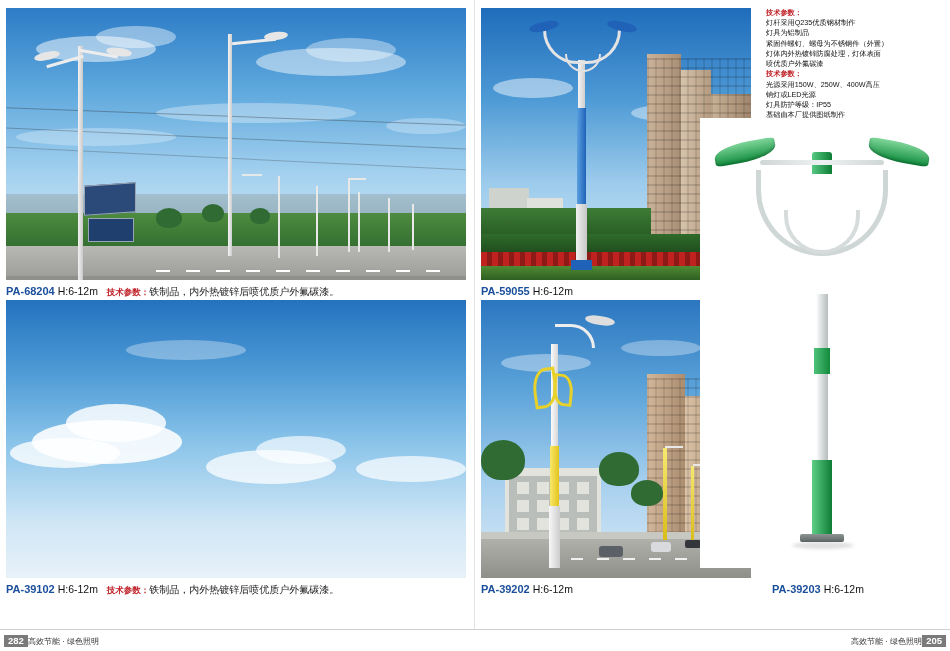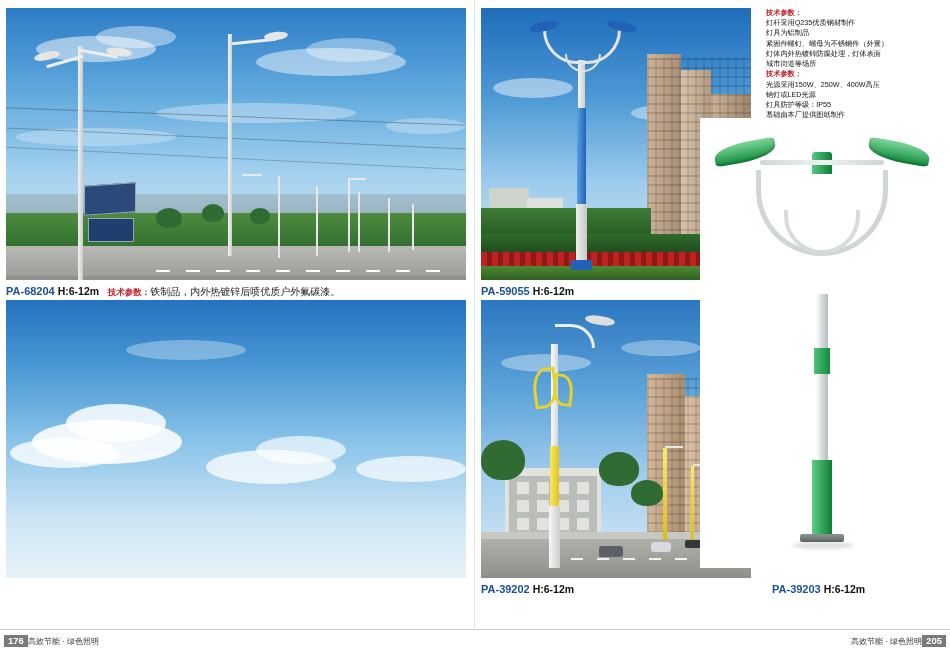--- a/index.html
+++ b/index.html
@@ -52,21 +52,21 @@
     white-space: nowrap;
     line-height: 1;
   }
   .caption .code {
     color: #1b4f9c;
     font-weight: bold;
     font-size: 11px;
   }
   .caption .spec {
     color: #111111;
-    font-weight: bold;
+    font-weight: normal;
     font-size: 10.5px;
   }
   .caption .tech {
     color: #c0232a;
     font-size: 8.5px;
     font-weight: bold;
   }
   .caption .techtext {
     color: #222222;
     font-size: 10px;
@@ -190,20 +190,25 @@
     <div class="cloud" style="left:26px;  top:120px; width:150px; height:44px; opacity:.95;"></div>
     <div class="cloud" style="left:60px;  top:104px; width:100px; height:38px; opacity:.9;"></div>
     <div class="cloud" style="left:4px;   top:138px; width:110px; height:30px; opacity:.85;"></div>
     <div class="cloud" style="left:200px; top:150px; width:130px; height:34px; opacity:.8;"></div>
     <div class="cloud" style="left:250px; top:136px; width:90px;  height:28px; opacity:.7;"></div>
     <div class="cloud" style="left:350px; top:156px; width:110px; height:26px; opacity:.75;"></div>
     <div class="cloud" style="left:120px; top:40px;  width:120px; height:20px; opacity:.35;"></div>
 
   </div>
 
+  <div class="caption" style="left:6px; top:584px;">
+    <span class="code">PA-39102</span>
+    <span class="spec">H:6-12m</span>
+    &nbsp;&nbsp;<span class="tech">技术参数：</span><span class="techtext">铁制品，内外热镀锌后喷优质户外氟碳漆。</span>
+  </div>
 
   <div class="photo" style="left:481px; top:8px; width:270px; height:272px;">
     <div class="sky" style="background:linear-gradient(#1f6cbb 0%,#4f9bd6 34%,#9ccbec 64%,#d7eaf6 100%);"></div>
     <div class="cloud" style="left:12px;  top:70px;  width:80px;  height:20px; opacity:.5;"></div>
     <div class="cloud" style="left:150px; top:96px;  width:90px;  height:18px; opacity:.45;"></div>
 
     <div class="bldg" style="left:166px; top:46px;  width:34px; height:182px; background:linear-gradient(90deg,#cbb39a,#a88e74);"></div>
     <div class="bldg" style="left:200px; top:62px;  width:30px; height:166px; background:linear-gradient(90deg,#d7c3ab,#b39a80);"></div>
     <div class="bldg" style="left:230px; top:86px;  width:40px; height:142px; background:linear-gradient(90deg,#c9b298,#9f856c);"></div>
     <div style="position:absolute; left:166px; top:50px; width:104px; height:176px;
@@ -311,21 +316,21 @@
     <span class="spec">H:6-12m</span>
   </div>
 
   <div class="specs">
     <div>
       <div class="hdr">技术参数：</div>
       <div class="ln">灯杆采用Q235优质钢材制作</div>
       <div class="ln">灯具为铝制品</div>
       <div class="ln">紧固件螺钉、螺母为不锈钢件（外置）</div>
       <div class="ln">灯体内外热镀锌防腐处理，灯体表面</div>
-      <div class="ln">城市街道等场所</div>
+      <div class="ln">喷优质户外氟碳漆</div>
     </div>
     <div>
       <div class="hdr">技术参数：</div>
       <div class="ln">光源采用150W、250W、400W高压</div>
       <div class="ln">钠灯或LED光源</div>
       <div class="ln">灯具防护等级：IP55</div>
       <div class="ln">基础由本厂提供图纸制作</div>
     </div>
   </div>
 
@@ -371,18 +376,18 @@
     <div style="position:absolute; left:92px; top:424px; width:62px; height:7px;
                 background:rgba(0,0,0,.12); border-radius:50%; filter:blur(1.5px);"></div>
   </div>
 
   <div class="caption" style="left:772px; top:584px;">
     <span class="code">PA-39203</span>
     <span class="spec">H:6-12m</span>
   </div>
 
   <div class="footer"></div>
-  <div class="pgnum left">176</div>
+  <div class="pgnum left">282</div>
   <div class="foottext left">高效节能 · 绿色照明</div>
   <div class="pgnum right">205</div>
   <div class="foottext right">高效节能 · 绿色照明</div>
 
 </div>
 
 </body></html>

